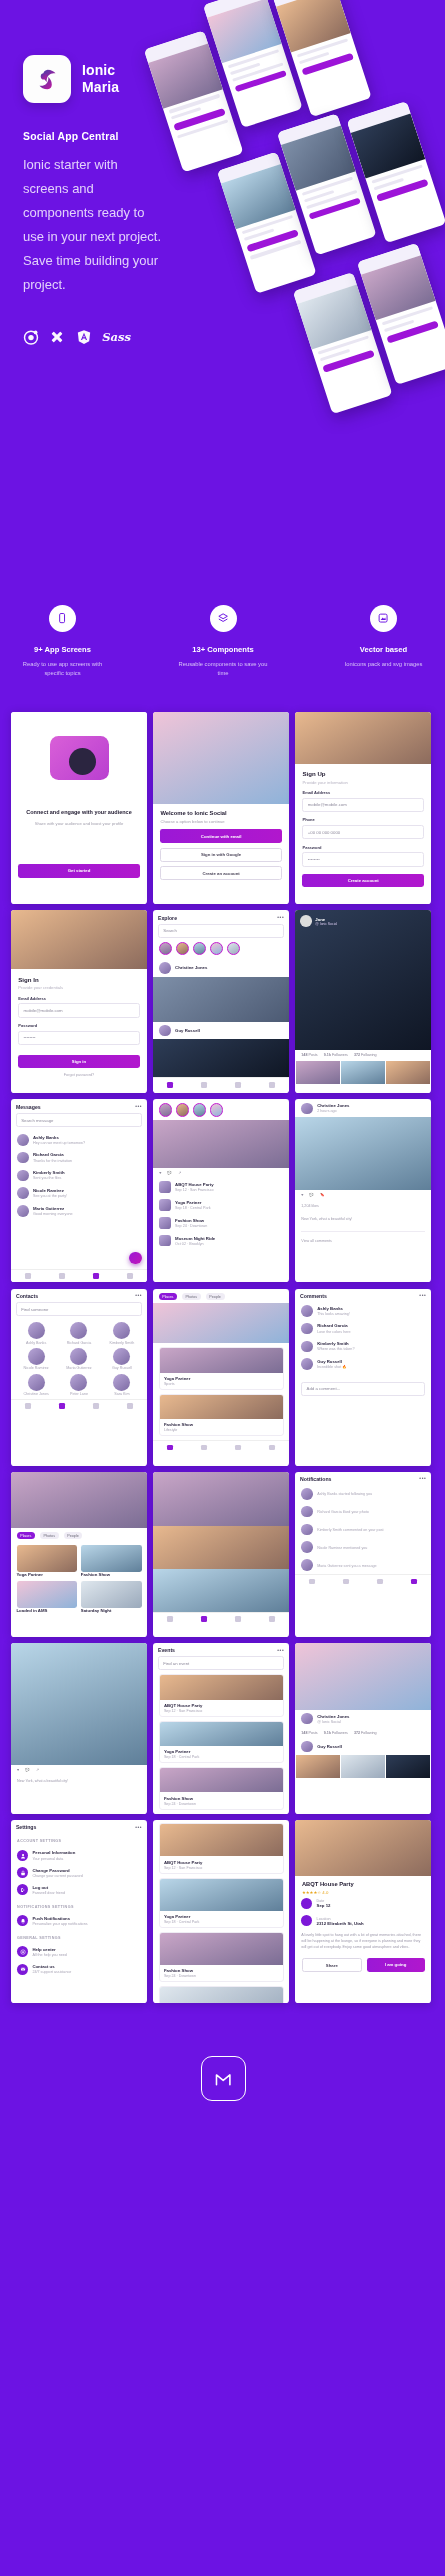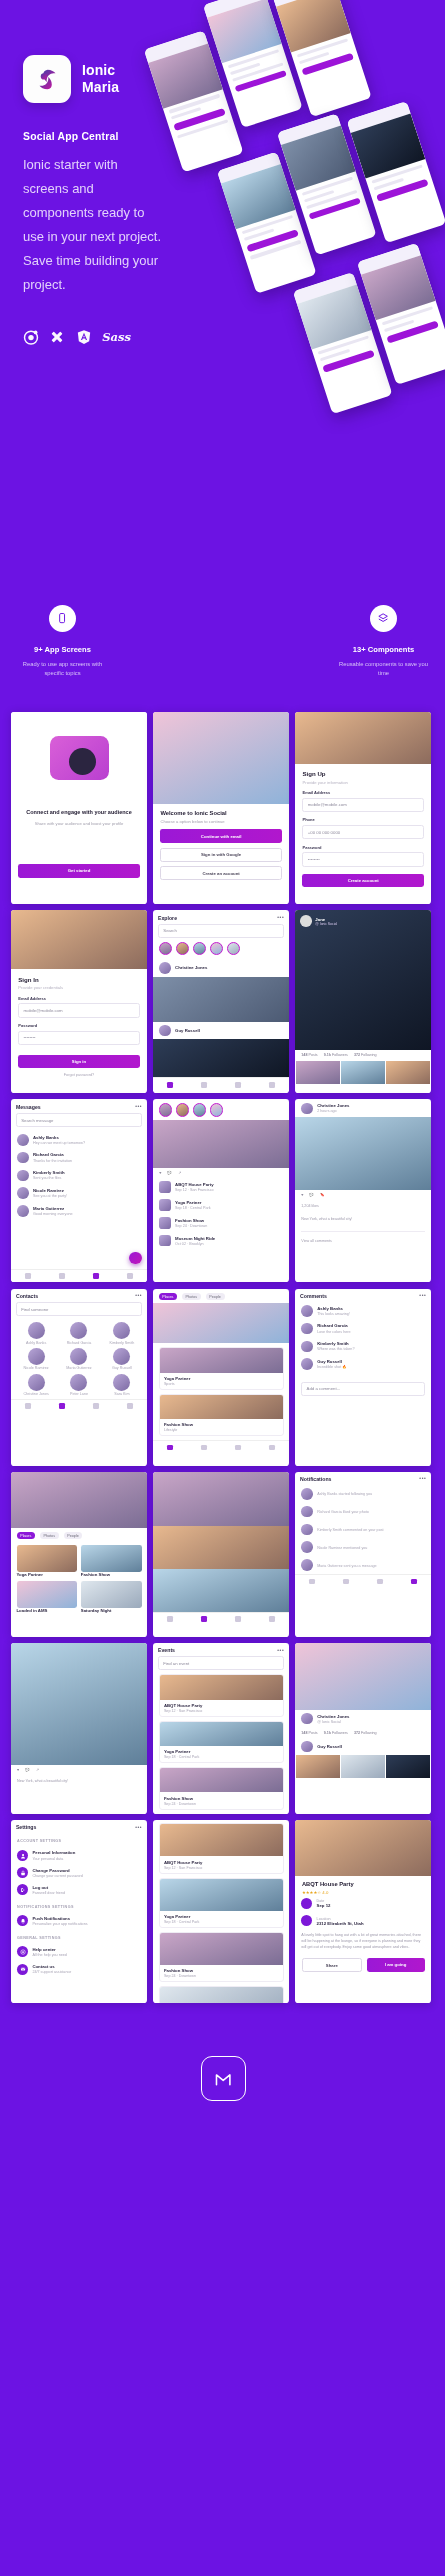--- a/index.html
+++ b/index.html
@@ -246,20 +246,30 @@
         <svg width="12.2" height="12.2" viewBox="0 0 20 20">
             <g fill="none" stroke="#6c13e3" stroke-width="1.6" stroke-linejoin="round">
               <path d="M10 3 3 7l7 4 7-4z"></path>
               <path d="M3 11.5l7 4 7-4"></path>
             </g>
           </svg>
       </div>
       <div class="feat-t">13+ Components</div>
       <div class="feat-d">Reusable components to save you time</div>
     </div>
+    <div class="feat">
+      <div class="feat-ic">
+        <svg width="12.2" height="12.2" viewBox="0 0 20 20">
+            <rect x="3.5" y="3.5" width="13" height="13" rx="2.5" fill="none" stroke="#6c13e3" stroke-width="1.6"></rect>
+            <path d="M6 13l3.5-4 2 2.3 2-2.3 1 4z" fill="#6c13e3"></path>
+          </svg>
+      </div>
+      <div class="feat-t">Vector based</div>
+      <div class="feat-d">Ionicons pack and svg images</div>
+    </div>
   </section>
 
   <section class="grid">
 
     <div class="row">
       <div class="scr col3" style="height:192px">
         <div class="illus" style="height:92px">
             <div class="ill-blob"></div>
           </div>
         <div class="ctr">

